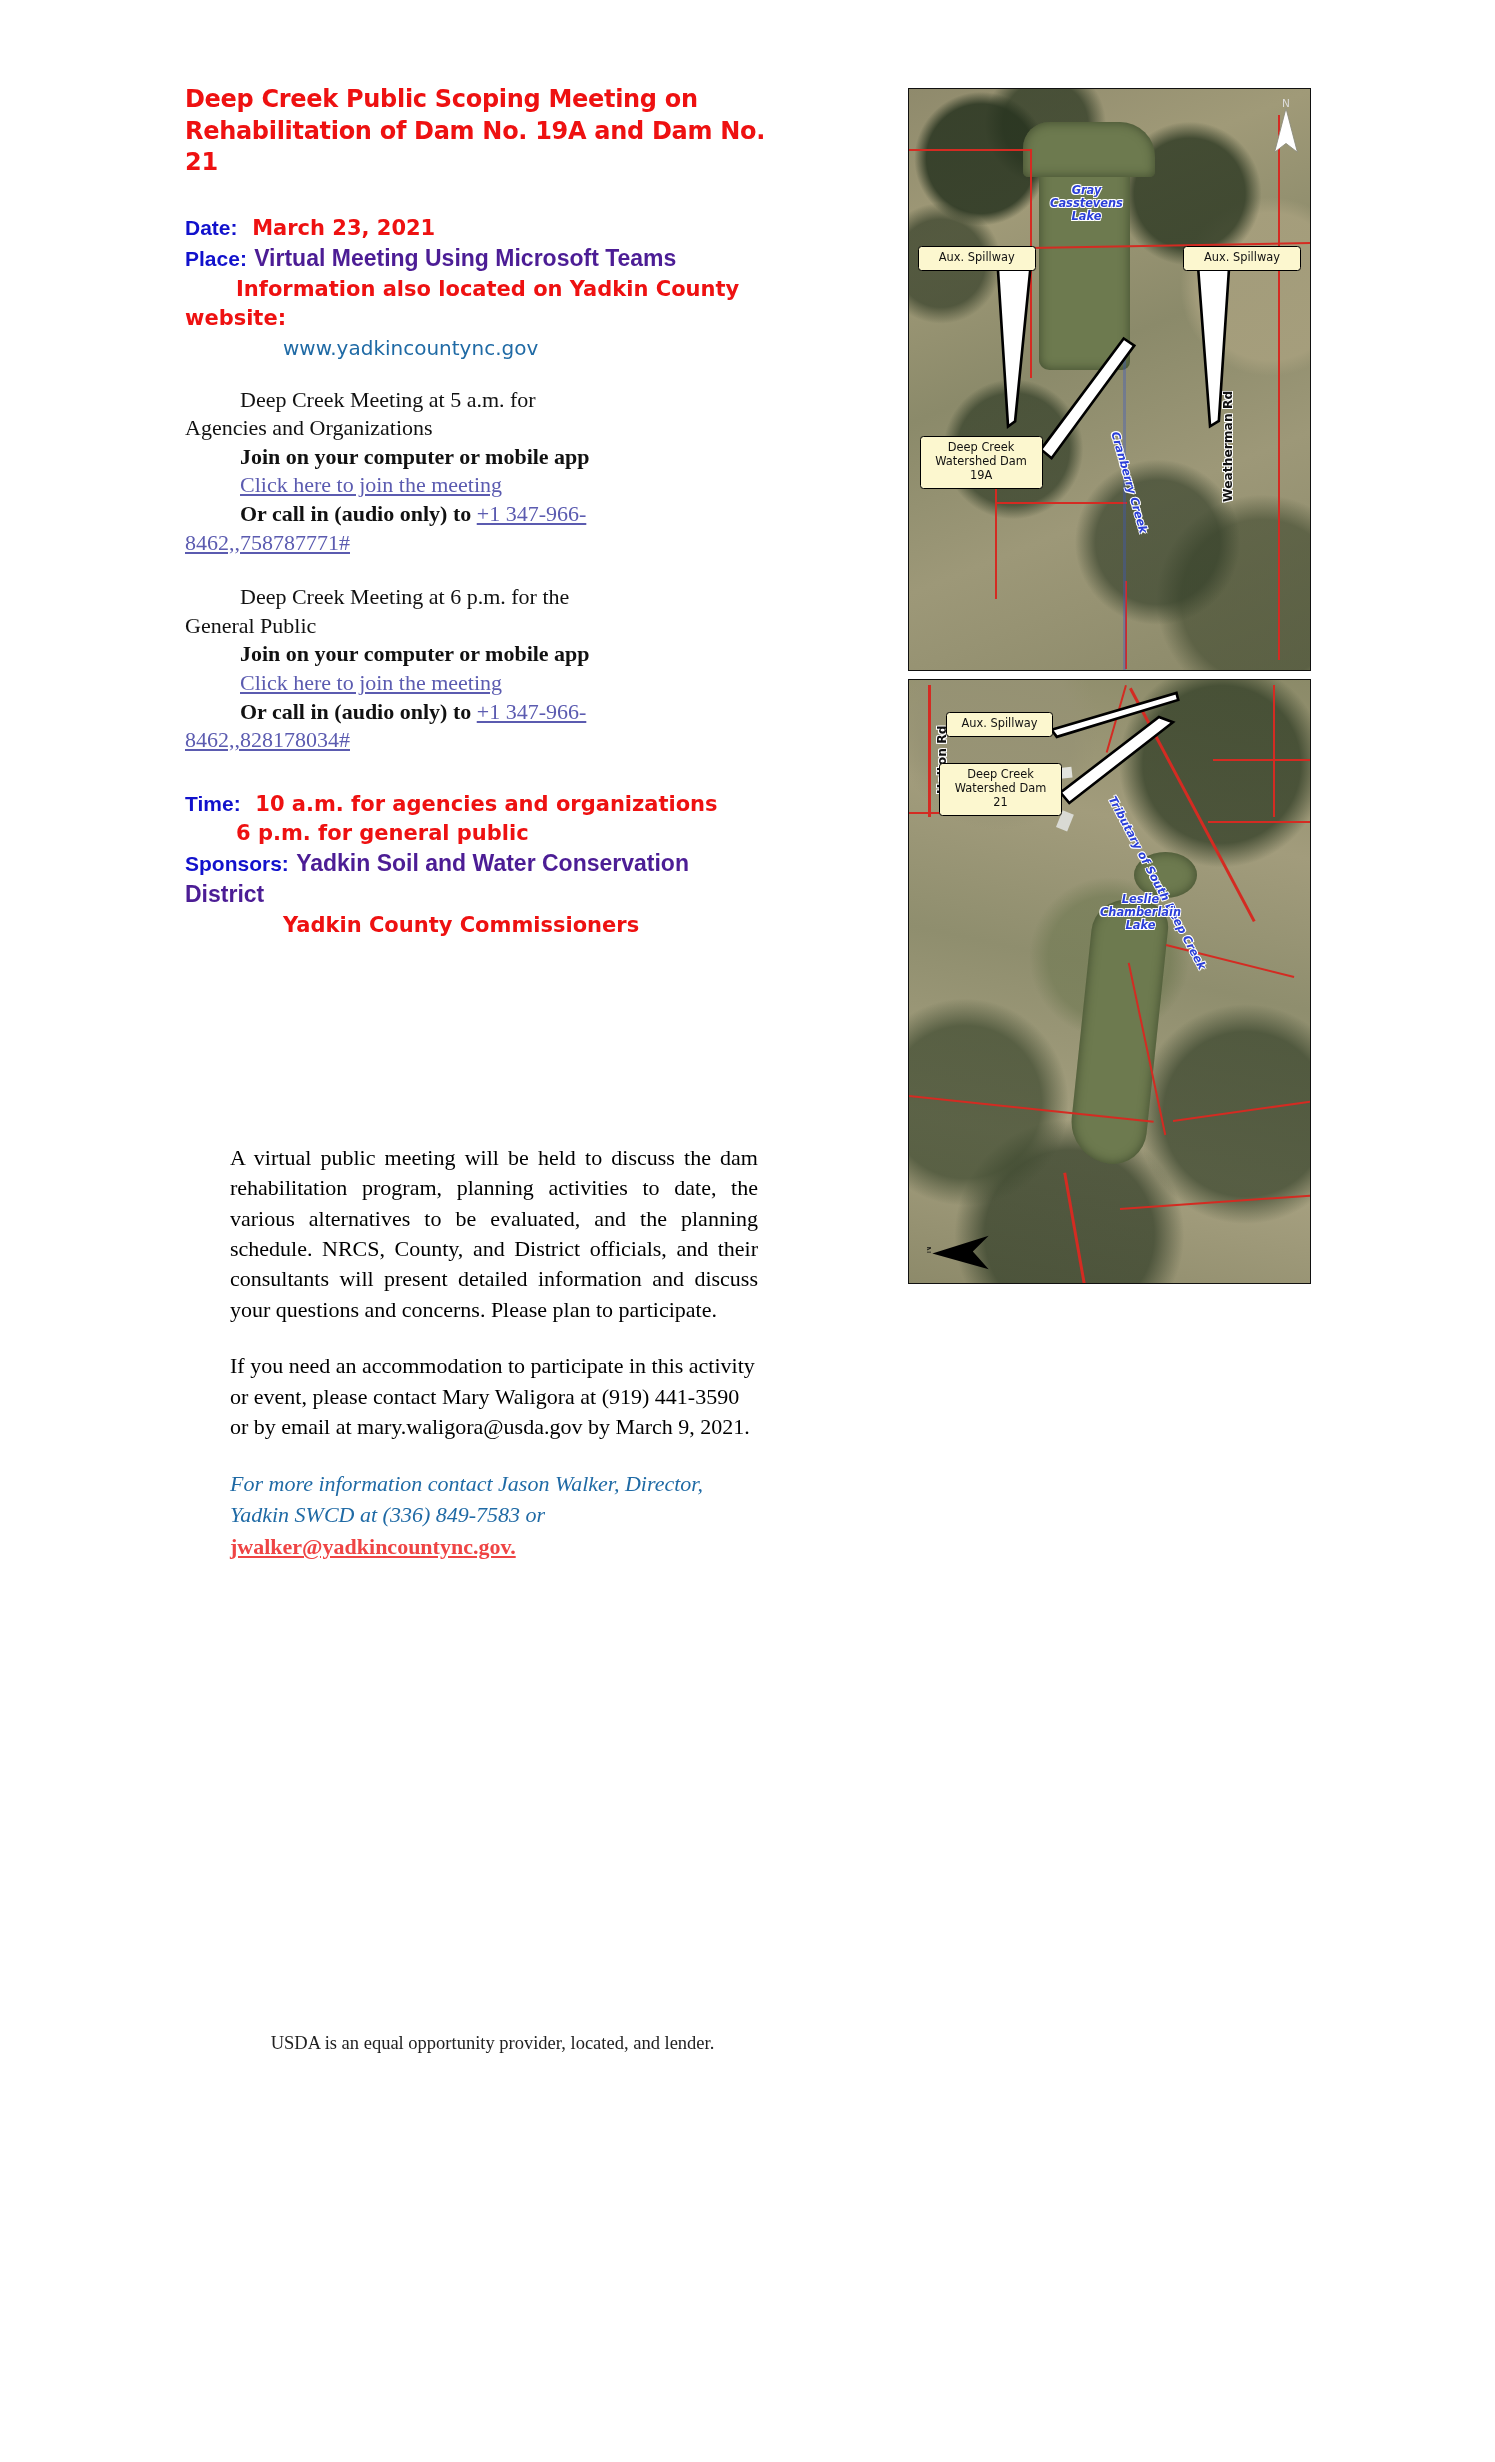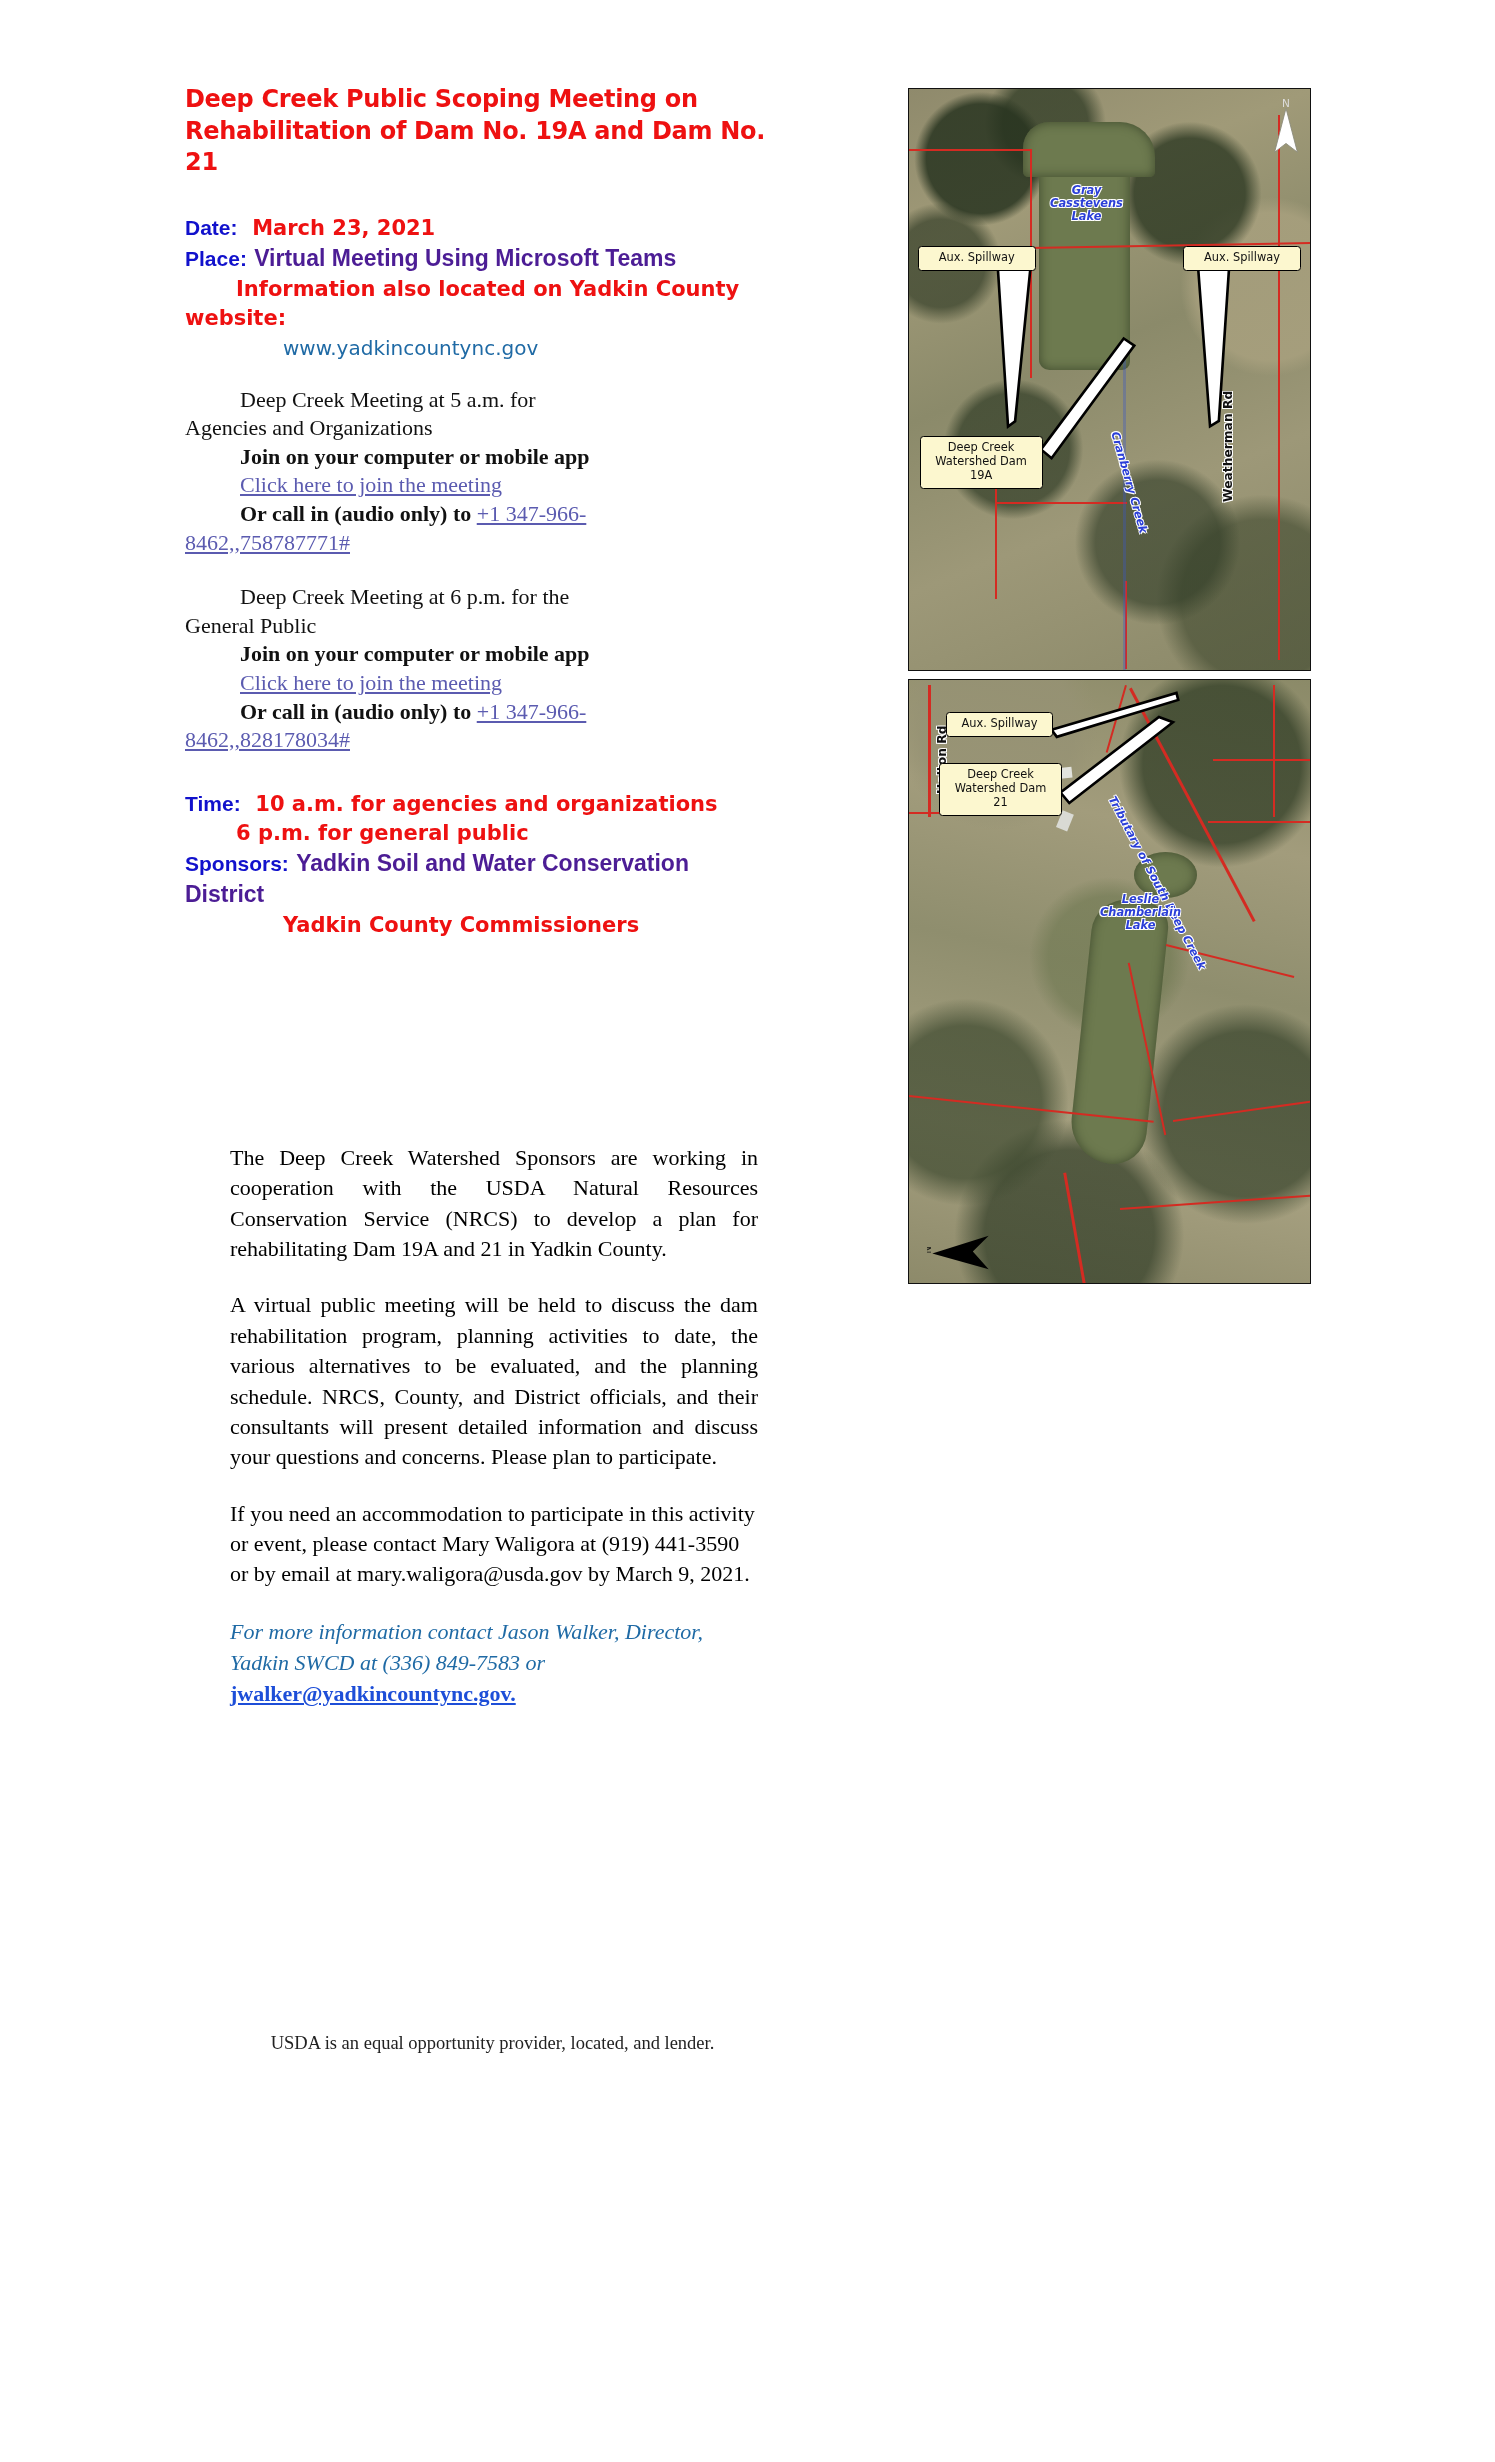--- a/index.html
+++ b/index.html
@@ -115,21 +115,21 @@
   .contact-par {
     font-family: "Liberation Serif", serif;
     font-style: italic;
     font-size: 22px;
     line-height: 1.42;
     color: #1f6aa5;
     margin: 0;
   }
   .contact-mail {
     font-style: normal;
-    color: #1d4ed8;
+    color: #ef4444;
     text-decoration: underline;
     font-weight: bold;
   }
 
   
   .footer-note {
     position: absolute;
     left: 220px;
     top: 2031px;
     width: 545px;
@@ -306,21 +306,20 @@
     <div class="meta-line indent-1">6 p.m. for general public</div>
     <div class="meta-line">
       <span class="meta-label">Sponsors:</span>
       <span class="meta-serif">Yadkin Soil and Water Conservation</span>
     </div>
     <div class="meta-line meta-serif">District</div>
     <div class="meta-line indent-2">Yadkin County Commissioners</div>
   </div>
 
   <div class="body-col">
-    <p class="body-par">The Deep Creek Watershed Sponsors are working in cooperation with the USDA Natural Resources Conservation Service (NRCS) to develop a plan for rehabilitating Dam 19A and 21 in Yadkin County.</p>
     <p class="body-par">A virtual public meeting will be held to discuss the dam rehabilitation program, planning activities to date, the various alternatives to be evaluated, and the planning schedule.   NRCS, County, and District officials, and their consultants will present detailed information and discuss your questions and concerns.   Please plan to participate.</p>
     <p class="body-par nojust">If you need an accommodation to participate in this activity or event, please contact Mary Waligora at (919) 441-3590 or by email at mary.waligora@usda.gov by March 9, 2021.</p>
     <p class="contact-par">
       <span>For more information contact Jason Walker, Director, Yadkin SWCD at (336) 849-7583 or </span><span class="contact-mail">jwalker@yadkincountync.gov.</span>
     </p>
   </div>
 
   <div class="footer-note">USDA is an equal opportunity provider, located, and lender.</div>
 
   <div class="map-wrap" id="map-top">

